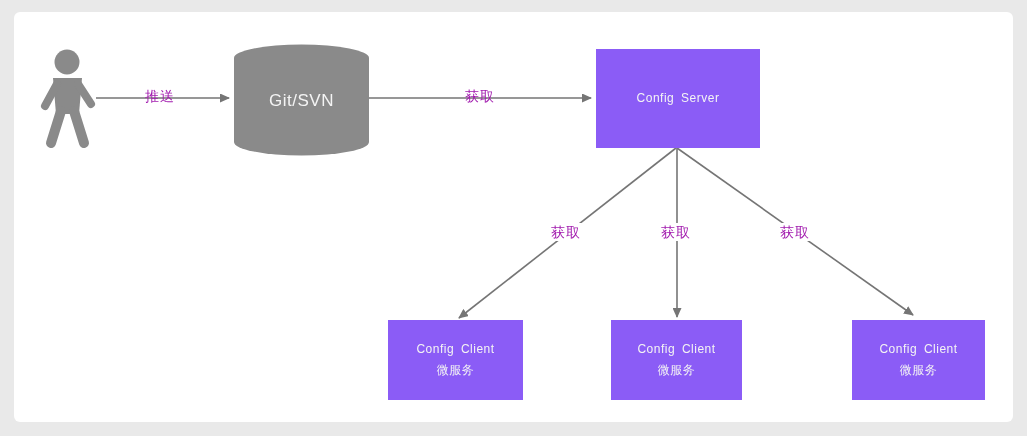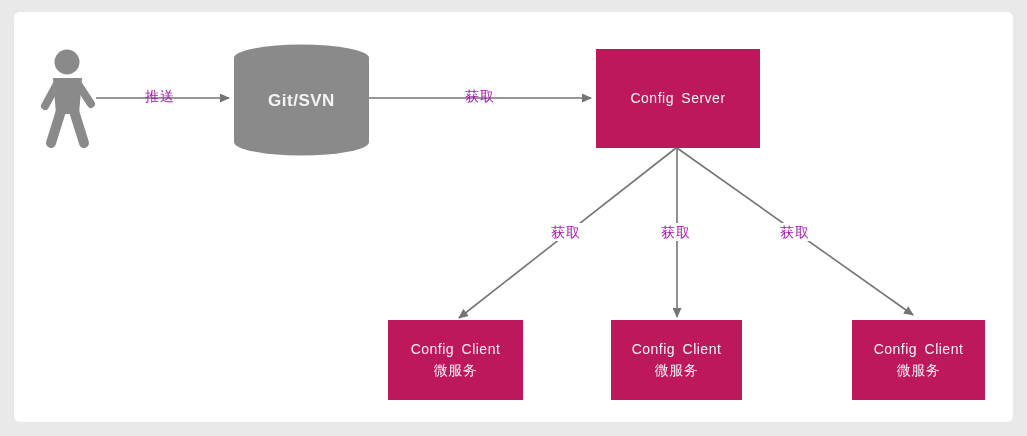--- a/index.html
+++ b/index.html
@@ -11,25 +11,25 @@
     overflow:hidden;
   }
   .stage{position:absolute;left:0;top:0;width:1027px;height:436px;}
   .surface{
     position:absolute;left:14px;top:12px;width:999px;height:410px;
     background:#ffffff;border-radius:6px;
   }
   svg.layer{position:absolute;left:0;top:0;width:1027px;height:436px;}
   .node{
     position:absolute;
-    background:#be185d;
+    background:#8b5cf6;
     color:#f4f4f4;
     display:flex;flex-direction:column;align-items:center;justify-content:center;
     text-align:center;
-    font-size:14px;
+    font-size:12px;
     word-spacing:3px;
     letter-spacing:0.5px;
     line-height:21px;
   }
   .node.transparent{background:transparent;}
   .git-label{font-size:17px;letter-spacing:0.5px;}
   .edge-label{
     position:absolute;
     width:56px;height:18px;
     text-align:center;
@@ -64,21 +64,21 @@
 
     <path d="M234,58 A67.5,13.5 0 0 1 369,58 L369,142 A67.5,13.5 0 0 1 234,142 Z" fill="#8a8a8a"></path>
 
     <line x1="96" y1="98" x2="229" y2="98" stroke="#757575" stroke-width="1.6" marker-end="url(#arrow)"></line>
     <line x1="369" y1="98" x2="591" y2="98" stroke="#757575" stroke-width="1.6" marker-end="url(#arrow)"></line>
     <line x1="676" y1="148" x2="459" y2="318" stroke="#757575" stroke-width="1.6" marker-end="url(#arrow)"></line>
     <line x1="677" y1="148" x2="677" y2="317" stroke="#757575" stroke-width="1.6" marker-end="url(#arrow)"></line>
     <line x1="677" y1="148" x2="913" y2="315" stroke="#757575" stroke-width="1.6" marker-end="url(#arrow)"></line>
   </svg>
 
-  <div class="node transparent git-label" style="left:234px;top:45px;width:135px;height:110px;font-weight:bold;">
+  <div class="node transparent git-label" style="left:234px;top:45px;width:135px;height:110px;">
     <span>Git/SVN</span>
   </div>
 
   <div class="node" style="left:596px;top:49px;width:164px;height:99px;">
     <span>Config Server</span>
   </div>
 
   <div class="node" style="left:388px;top:320px;width:135px;height:80px;">
     <span>Config Client</span>
     <span>微服务</span>

